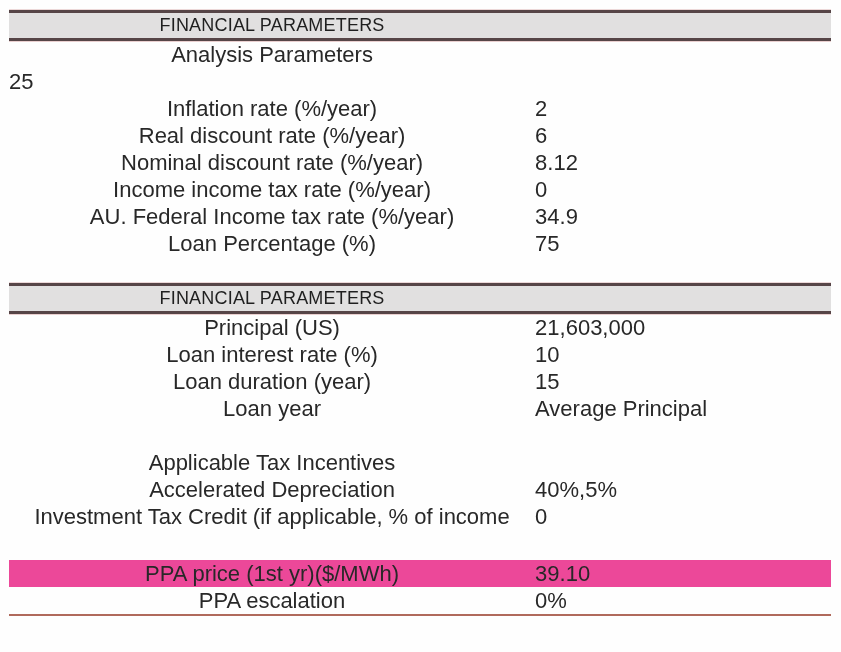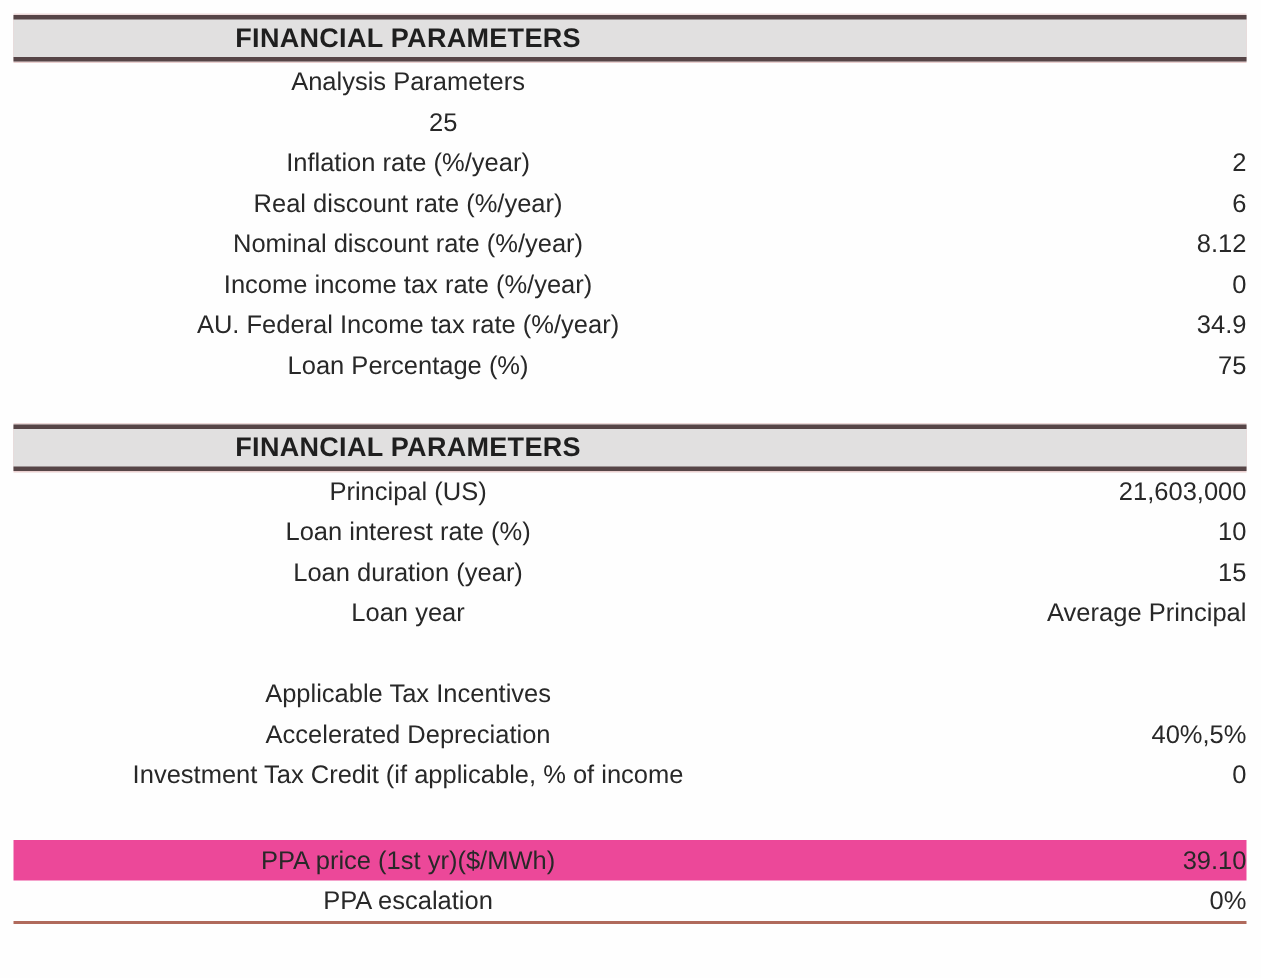--- a/index.html
+++ b/index.html
@@ -30,39 +30,39 @@
     border-top: 3px solid #564547;
     border-bottom: 3px solid #564547;
     box-shadow: 0 1px 0 rgba(216,170,170,0.55), 0 -1px 0 rgba(216,170,170,0.45);
     height: 25px;
     display: flex;
     align-items: center;
   }
   .section-header .title {
     width: 64%;
     text-align: center;
-    font-weight: bold;
+    font-weight: normal;
     font-size: 18px;
     letter-spacing: 0.2px;
     color: #1f1f1f;
   }
   .row {
     display: flex;
     height: 27px;
     align-items: center;
-    font-size: 17px;
+    font-size: 22px;
   }
   .row .label {
     width: 64%;
     text-align: center;
     white-space: nowrap;
   }
   .row .value {
     width: 36%;
-    text-align: right;
+    text-align: left;
     white-space: nowrap;
   }
   .row.highlight {
     background: #ec4899;
   }
   .spacer-a { height: 26px; }
   .spacer-b { height: 30px; }
   .bottom-rule {
     border-top: 2px solid #b06a5c;
     height: 0;

